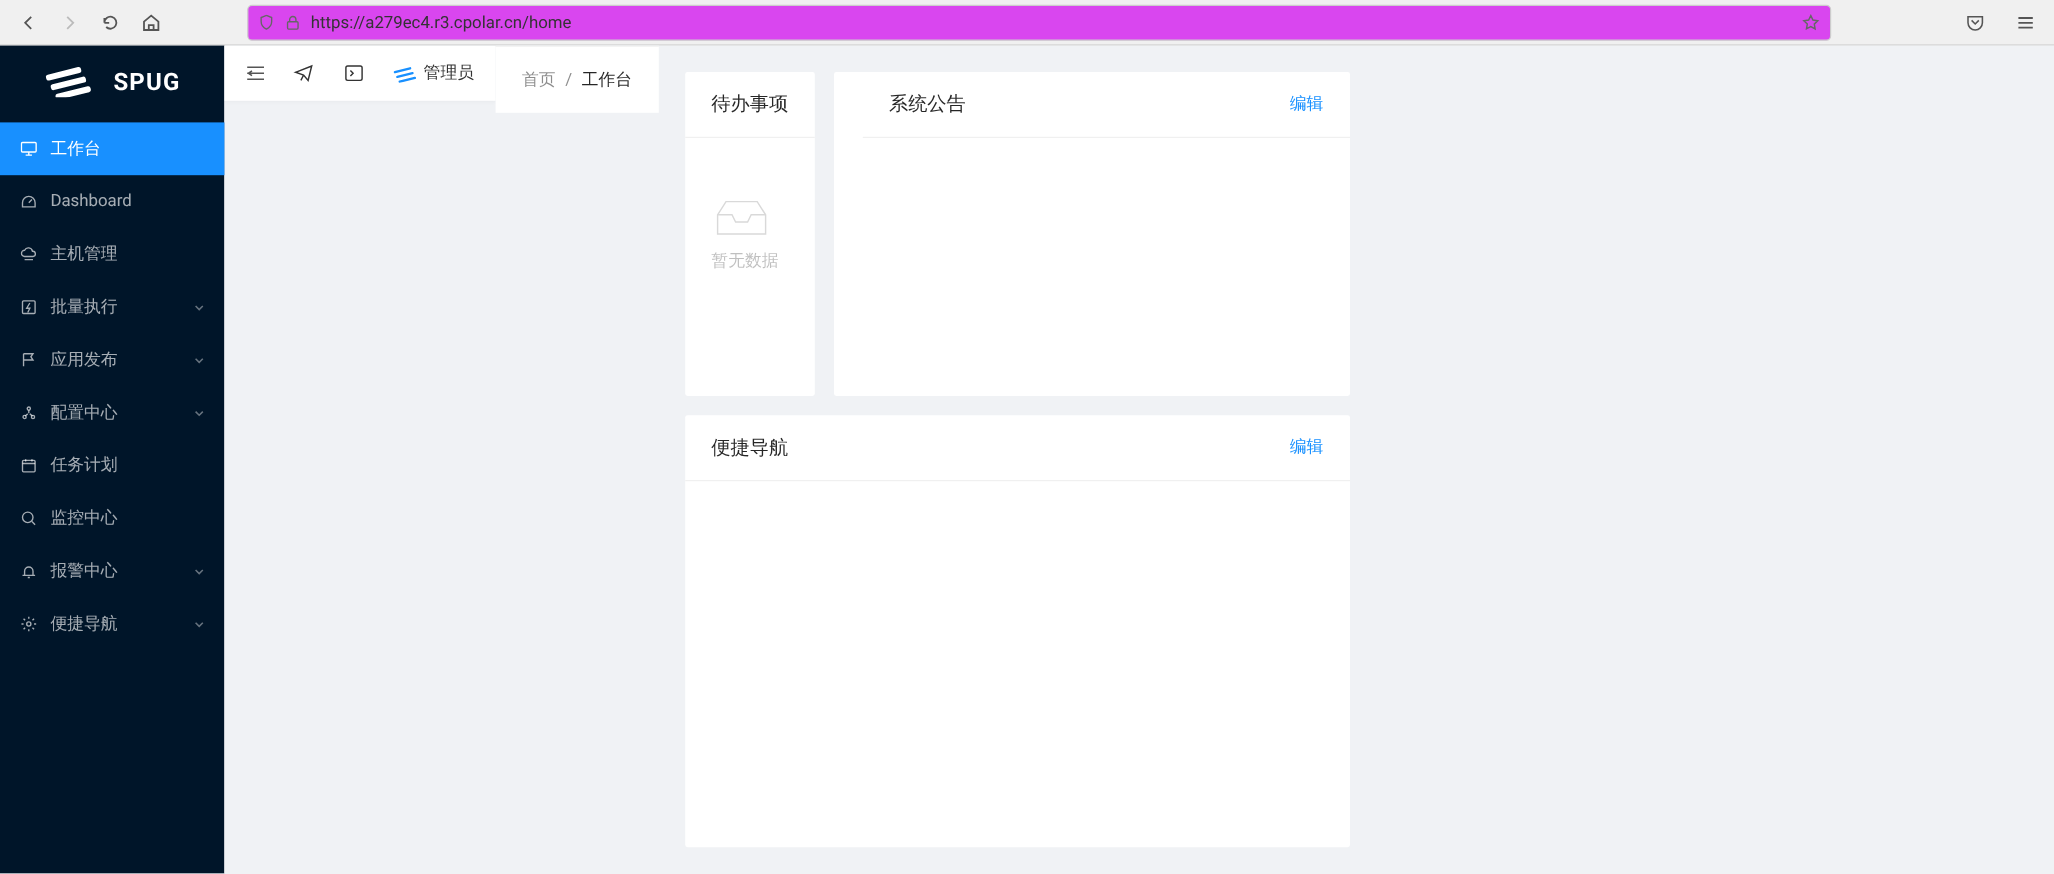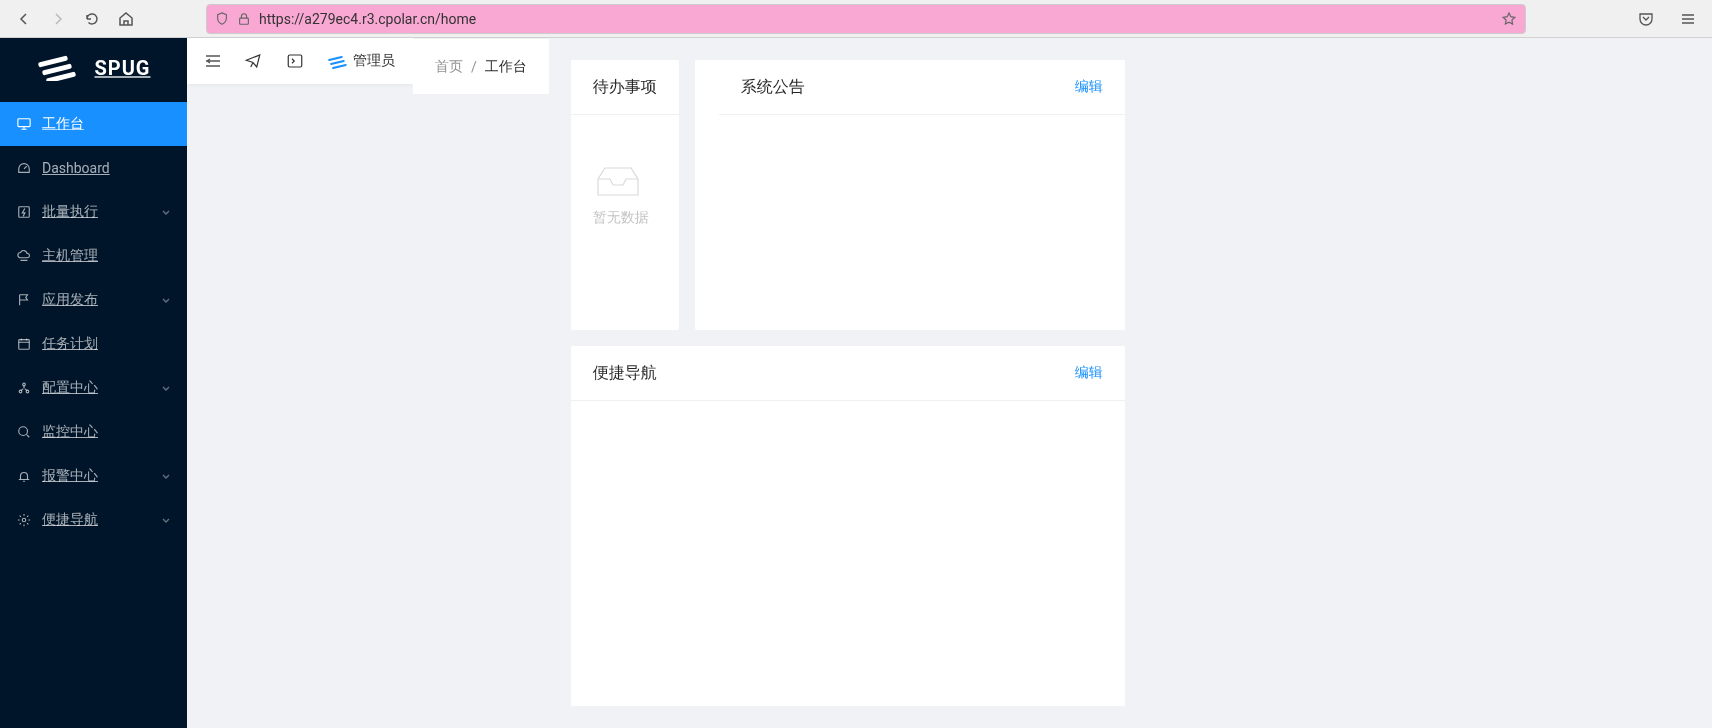--- a/index.html
+++ b/index.html
@@ -2,27 +2,27 @@
 <html><head>
 <meta charset="utf-8">
 <style>
 * { box-sizing: border-box; margin: 0; padding: 0; }
 body { font-family: -apple-system, BlinkMacSystemFont, "Segoe UI", Roboto, "PingFang SC", "Microsoft YaHei", sans-serif; font-size: 14px; color: #333; background: #f0f2f5; }
 
 
 .browser-chrome { height: 38px; background: #f0f0f0; display: flex; align-items: center; padding: 0 10px; border-bottom: 1px solid #d0d0d0; gap: 6px; }
 .browser-chrome .nav-btn { width: 28px; height: 28px; display: flex; align-items: center; justify-content: center; border-radius: 4px; color: #555; }
 .browser-chrome .nav-btn.disabled { color: #bbb; }
-.browser-chrome .url-bar { flex: 1; margin: 0 10px 0 60px; height: 30px; background: #f9a8d4; border: 1px solid #ccc; border-radius: 4px; display: flex; align-items: center; padding: 0 8px; gap: 8px; color: #555; }
+.browser-chrome .url-bar { flex: 1; margin: 0 10px 0 60px; height: 30px; background: #d946ef; border: 1px solid #ccc; border-radius: 4px; display: flex; align-items: center; padding: 0 8px; gap: 8px; color: #555; }
 .browser-chrome .url-text { flex: 1; font-size: 14px; color: #333; }
 .browser-chrome .right-icons { display: flex; gap: 14px; margin-left: 90px; }
 
 
 .app { display: flex; height: calc(100vh - 38px); min-height: 690px; }
-.sidebar { width: 187px; background: #001529; color: rgba(255,255,255,0.65); display: flex; flex-direction: column; flex-shrink: 0; text-decoration: underline; }
+.sidebar { width: 187px; background: #001529; color: rgba(255,255,255,0.65); display: flex; flex-direction: column; flex-shrink: 0; }
 .logo { height: 60px; display: flex; align-items: center; justify-content: center; gap: 10px; }
 .logo-icon { width: 48px; height: 26px; position: relative; }
 .logo-text { font-size: 20px; font-weight: 700; color: #fff; letter-spacing: 1px; }
 
 .menu { list-style: none; padding-top: 4px; }
 .menu-item { height: 44px; display: flex; align-items: center; padding: 0 16px; cursor: pointer; position: relative; color: rgba(255,255,255,0.65); }
 .menu-item.active { background: #1890ff; color: #fff; }
 .menu-item .mi-icon { width: 16px; height: 16px; margin-right: 10px; display: inline-flex; align-items: center; justify-content: center; }
 .menu-item .mi-label { flex: 1; font-size: 14px; }
 .menu-item .mi-arrow { font-size: 10px; color: rgba(255,255,255,0.4); }
@@ -143,76 +143,76 @@
           <span class="mi-icon">
             <svg width="14" height="14" viewBox="0 0 16 16" fill="none" stroke="currentColor" stroke-width="1.3">
               <path d="M2 9a6 6 0 0 1 12 0v4H2z M8 9l3-3"></path>
             </svg>
           </span>
           <span class="mi-label">Dashboard</span>
         </li>
         <li class="menu-item">
           <span class="mi-icon">
             <svg width="14" height="14" viewBox="0 0 16 16" fill="none" stroke="currentColor" stroke-width="1.3">
+              <path d="M4 10a3 3 0 0 1 0-6 4 4 0 0 1 7.5 1A2.5 2.5 0 0 1 12 10z M4 13h8"></path>
+            </svg>
+          </span>
+          <span class="mi-label">主机管理</span>
+        </li>
+        <li class="menu-item">
+          <span class="mi-icon">
+            <svg width="14" height="14" viewBox="0 0 16 16" fill="none" stroke="currentColor" stroke-width="1.3">
               <rect x="2" y="2" width="12" height="12" rx="1"></rect>
               <path d="M9 4L6 9h3l-2 4"></path>
             </svg>
           </span>
           <span class="mi-label">批量执行</span>
           <span class="mi-arrow">
             <svg width="10" height="10" viewBox="0 0 10 10" fill="none" stroke="currentColor" stroke-width="1.3">
               <path d="M2 4l3 3 3-3"></path>
             </svg>
           </span>
         </li>
         <li class="menu-item">
           <span class="mi-icon">
             <svg width="14" height="14" viewBox="0 0 16 16" fill="none" stroke="currentColor" stroke-width="1.3">
-              <path d="M4 10a3 3 0 0 1 0-6 4 4 0 0 1 7.5 1A2.5 2.5 0 0 1 12 10z M4 13h8"></path>
-            </svg>
-          </span>
-          <span class="mi-label">主机管理</span>
-        </li>
-        <li class="menu-item">
-          <span class="mi-icon">
-            <svg width="14" height="14" viewBox="0 0 16 16" fill="none" stroke="currentColor" stroke-width="1.3">
               <path d="M3 2v12 M3 2h9l-2 3 2 3H3"></path>
             </svg>
           </span>
           <span class="mi-label">应用发布</span>
           <span class="mi-arrow">
             <svg width="10" height="10" viewBox="0 0 10 10" fill="none" stroke="currentColor" stroke-width="1.3">
               <path d="M2 4l3 3 3-3"></path>
             </svg>
           </span>
-        </li>
-        <li class="menu-item">
-          <span class="mi-icon">
-            <svg width="14" height="14" viewBox="0 0 16 16" fill="none" stroke="currentColor" stroke-width="1.3">
-              <rect x="2" y="3" width="12" height="11" rx="1"></rect>
-              <path d="M2 6h12 M5 2v2 M11 2v2"></path>
-            </svg>
-          </span>
-          <span class="mi-label">任务计划</span>
         </li>
         <li class="menu-item">
           <span class="mi-icon">
             <svg width="14" height="14" viewBox="0 0 16 16" fill="none" stroke="currentColor" stroke-width="1.3">
               <circle cx="8" cy="4" r="1.5"></circle>
               <circle cx="4" cy="12" r="1.5"></circle>
               <circle cx="12" cy="12" r="1.5"></circle>
               <path d="M8 5.5v3M7 9l-2.5 2M9 9l2.5 2"></path>
             </svg>
           </span>
           <span class="mi-label">配置中心</span>
           <span class="mi-arrow">
             <svg width="10" height="10" viewBox="0 0 10 10" fill="none" stroke="currentColor" stroke-width="1.3">
               <path d="M2 4l3 3 3-3"></path>
             </svg>
           </span>
+        </li>
+        <li class="menu-item">
+          <span class="mi-icon">
+            <svg width="14" height="14" viewBox="0 0 16 16" fill="none" stroke="currentColor" stroke-width="1.3">
+              <rect x="2" y="3" width="12" height="11" rx="1"></rect>
+              <path d="M2 6h12 M5 2v2 M11 2v2"></path>
+            </svg>
+          </span>
+          <span class="mi-label">任务计划</span>
         </li>
         <li class="menu-item">
           <span class="mi-icon">
             <svg width="14" height="14" viewBox="0 0 16 16" fill="none" stroke="currentColor" stroke-width="1.3">
               <circle cx="7" cy="7" r="5"></circle>
               <path d="M11 11l3 3"></path>
             </svg>
           </span>
           <span class="mi-label">监控中心</span>
         </li>

